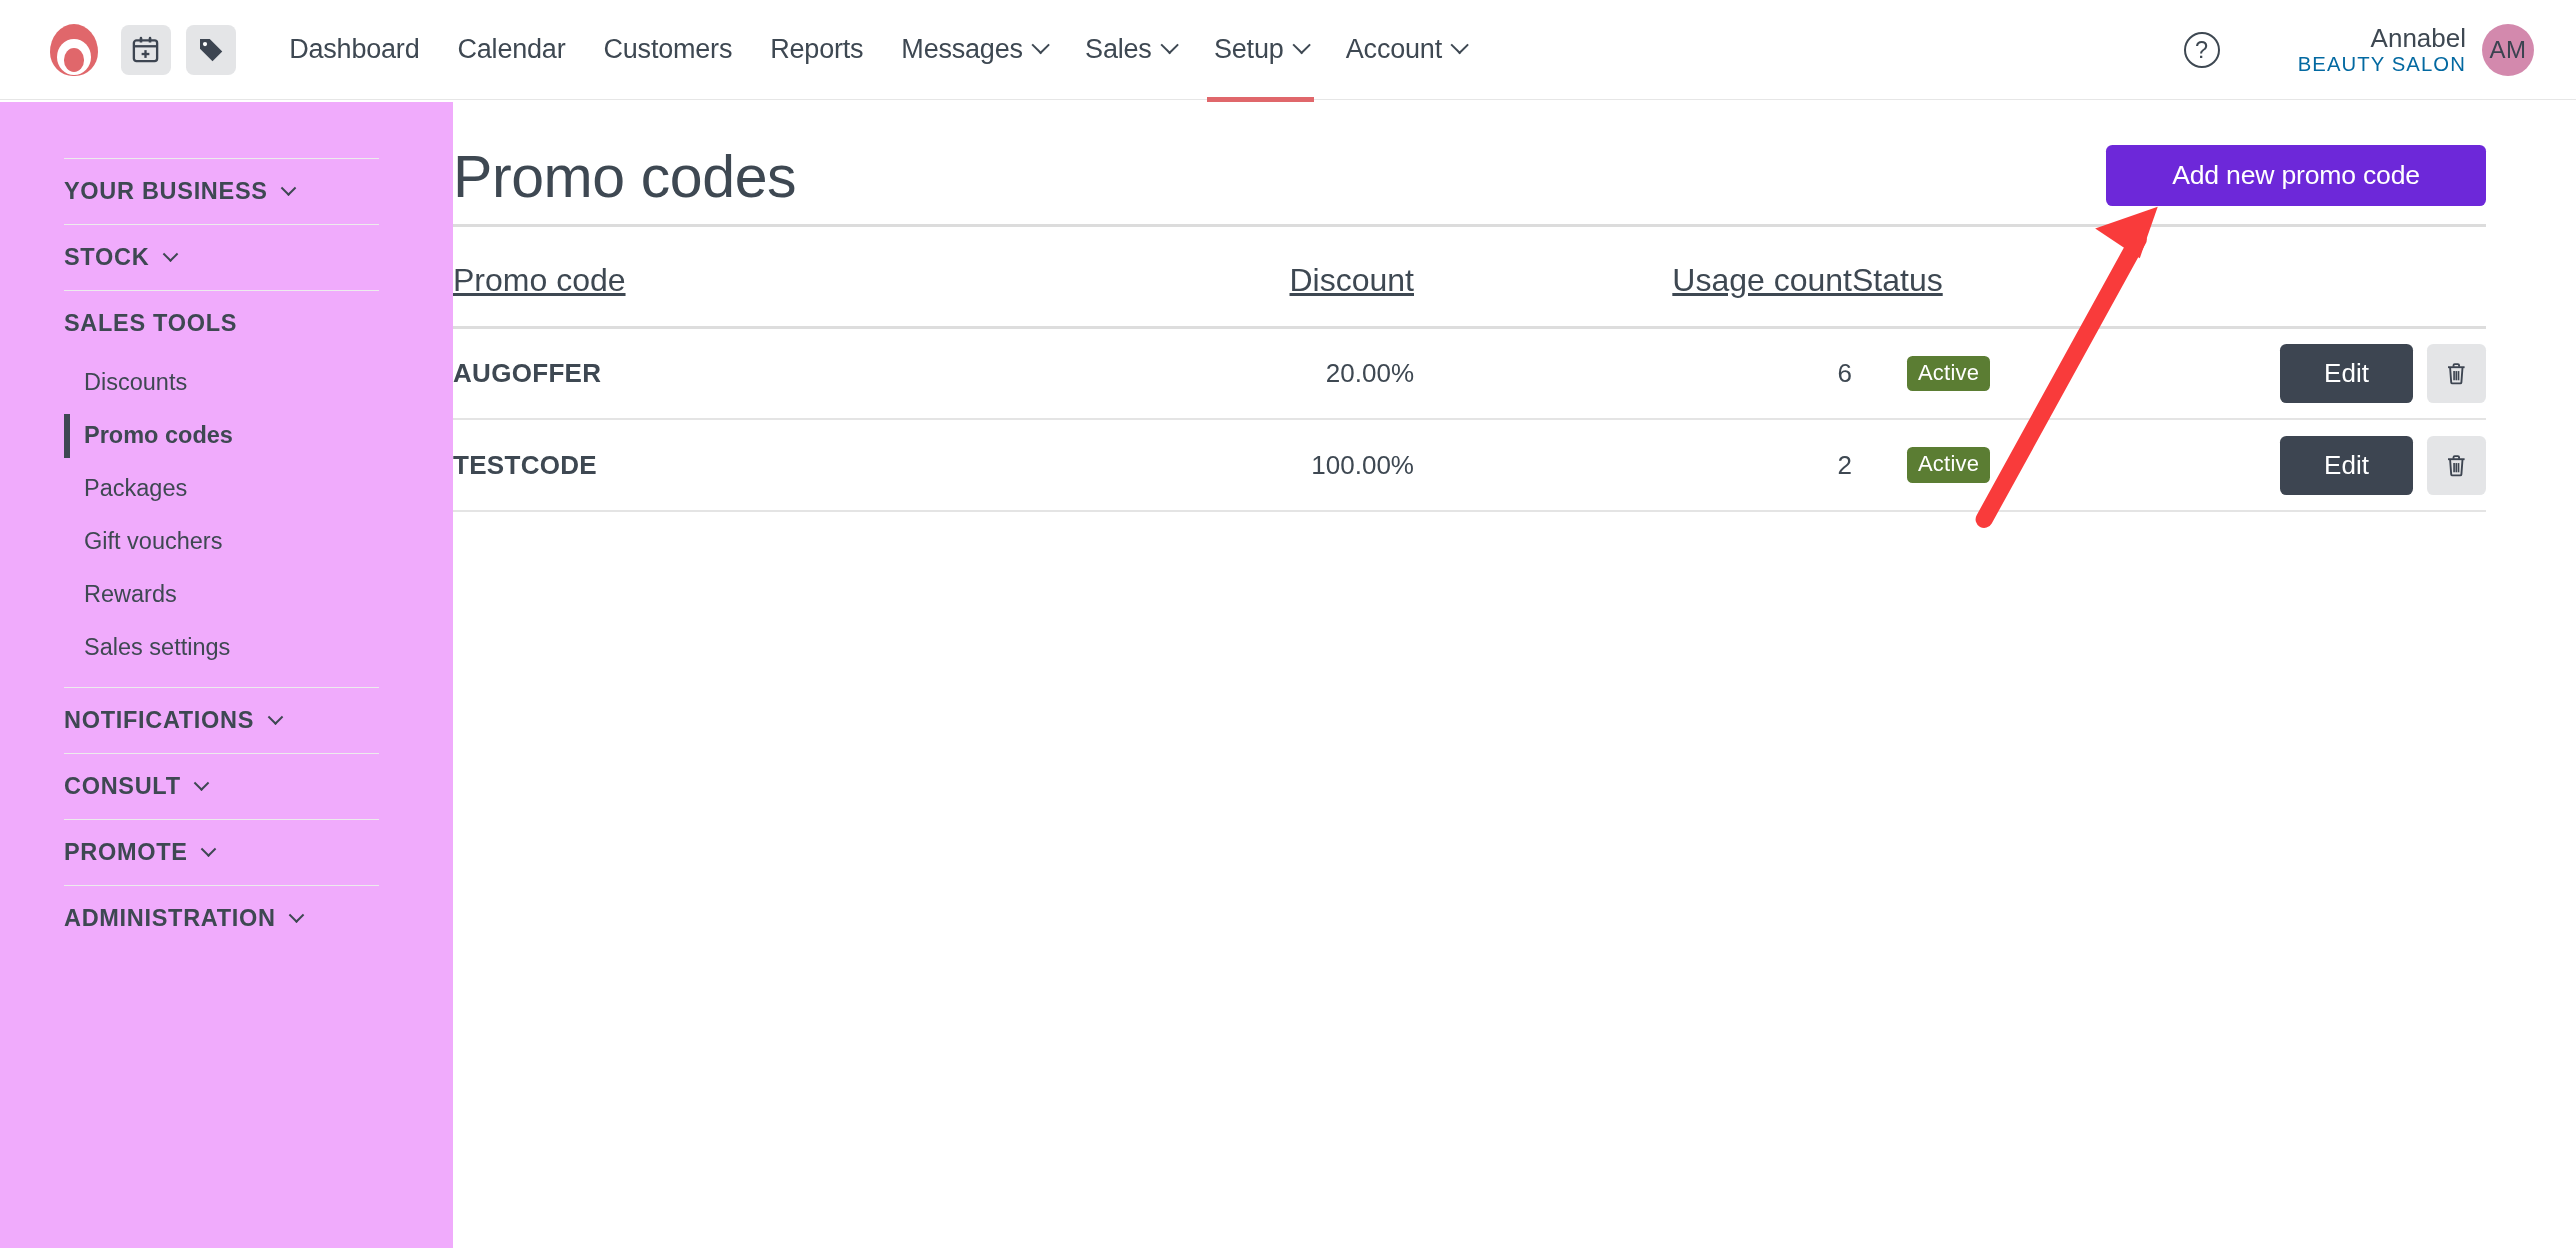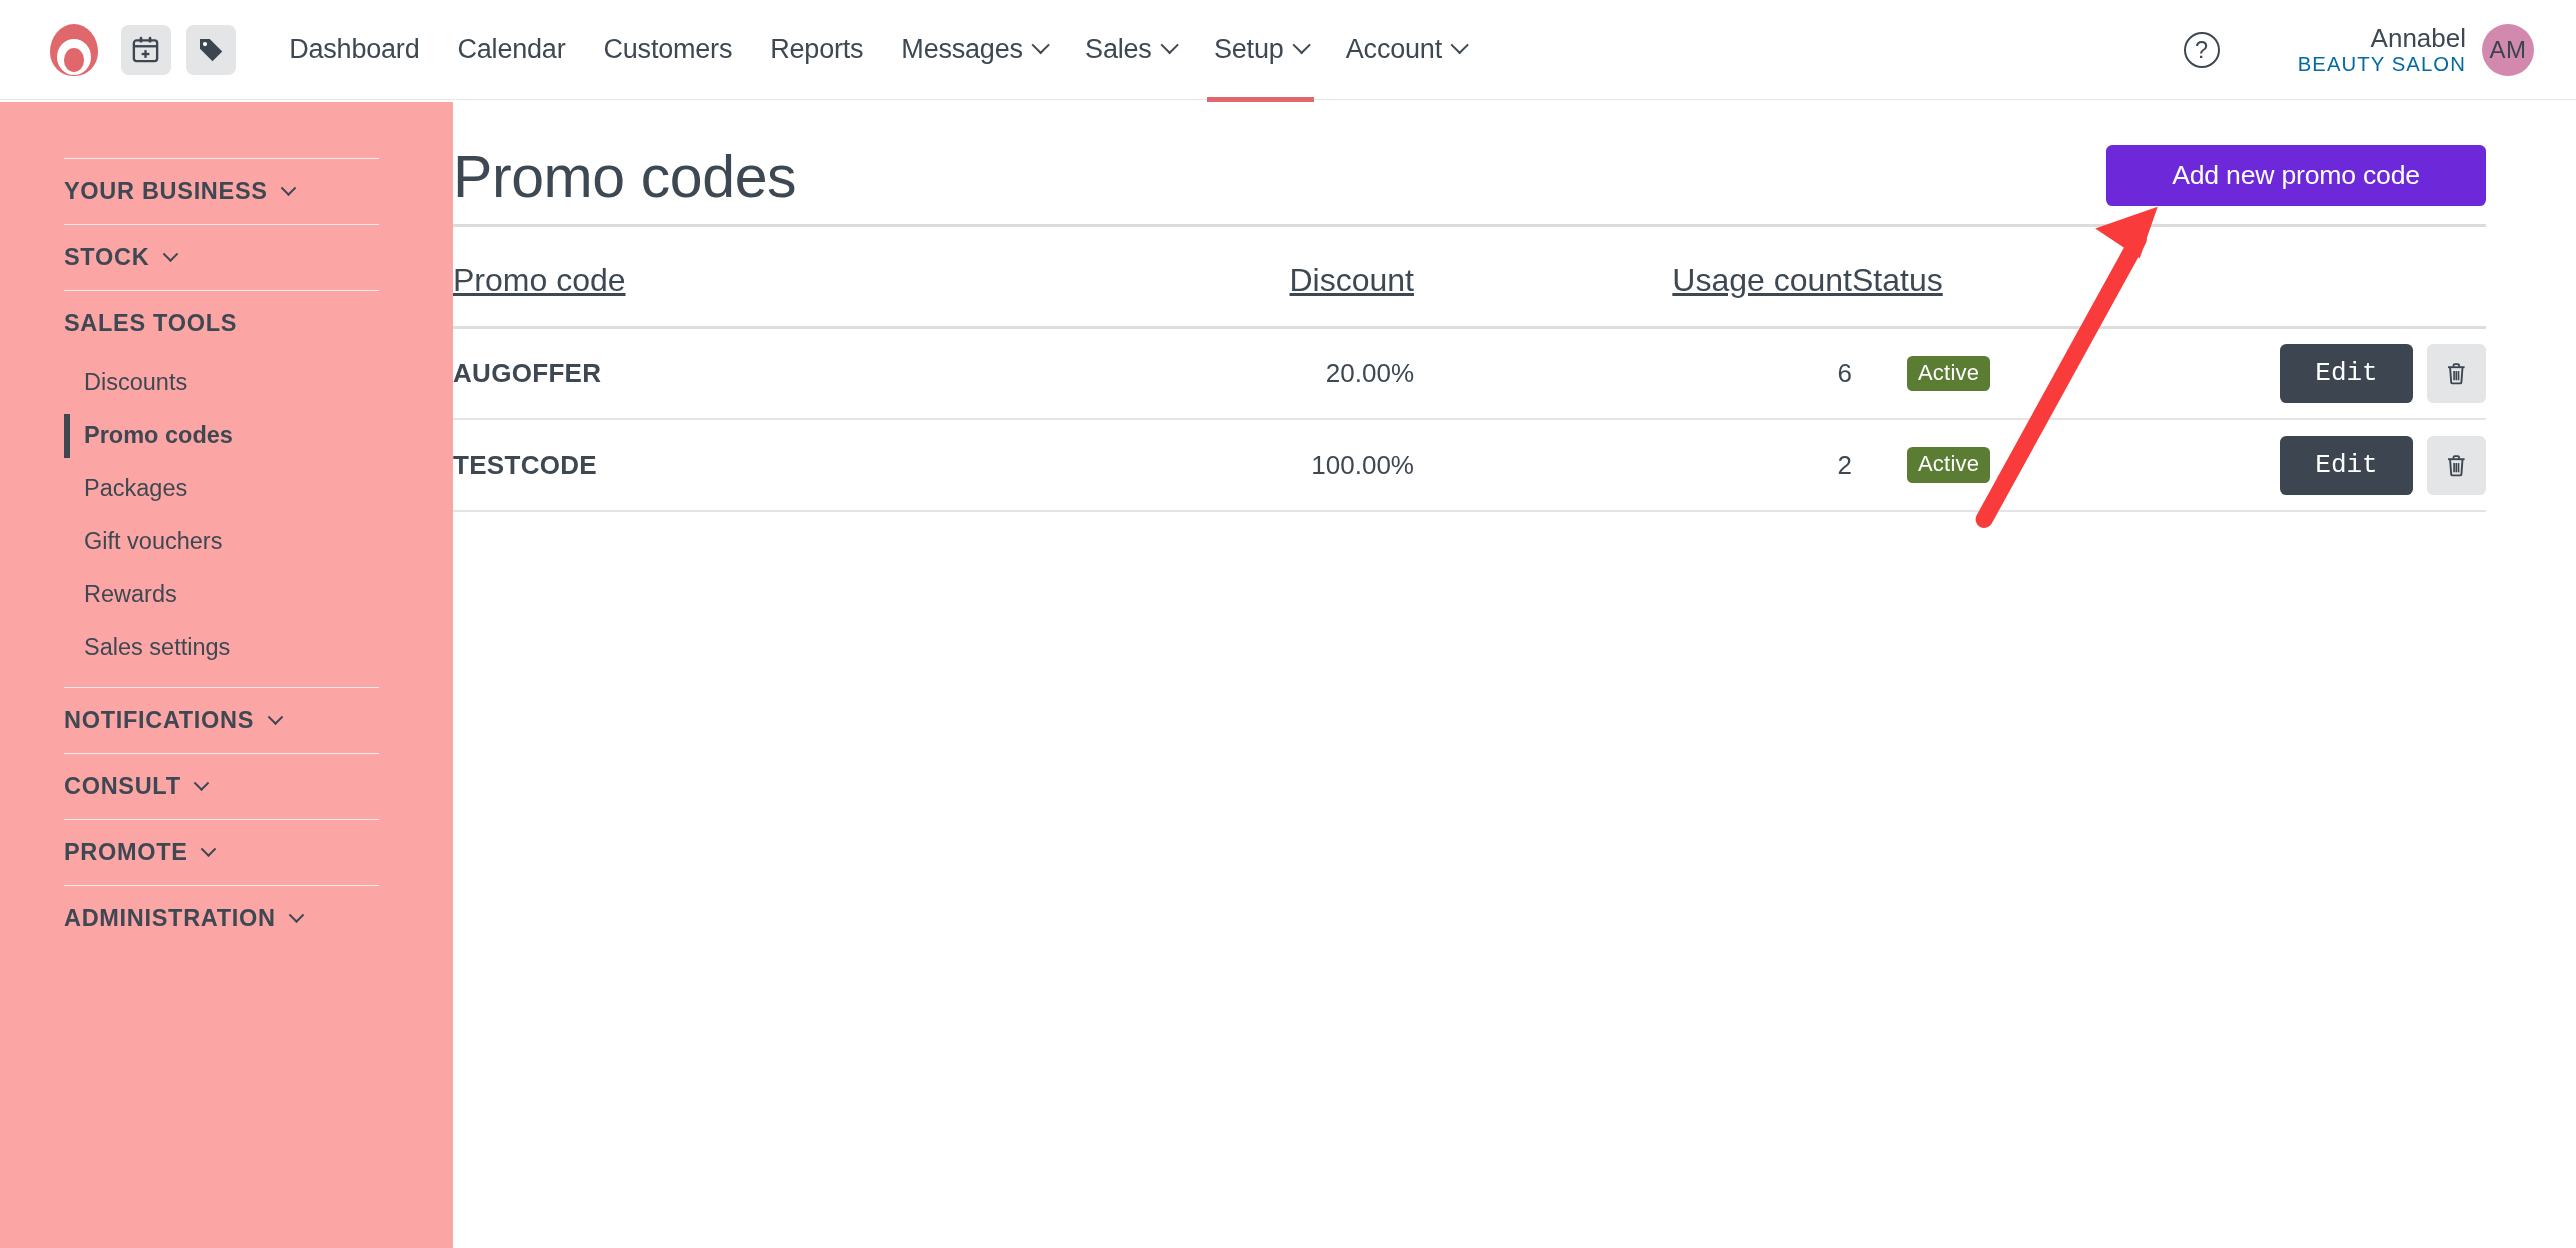--- a/index.html
+++ b/index.html
@@ -128,21 +128,21 @@
     display: flex; align-items: center; justify-content: center;
     letter-spacing: 0.4px;
   }
 
   
   .sidebar {
     position: absolute;
     left: 0; top: 102px;
     width: 453px;
     height: 1147px;
-    background: #fca5a5;
+    background: #f0abfc;
   }
   .side-inner { padding-top: 56px; }
   .side-group {
     height: 66px;
     margin: 0 74px 0 64px;
     border-top: 1.6px solid #ececec;
     display: flex;
     align-items: center;
     gap: 15.6px;
     font-size: 23.5px;
@@ -259,21 +259,21 @@
     letter-spacing: 0.2px;
   }
   .act-wrap { display: flex; justify-content: flex-end; align-items: center; gap: 14px; }
   .edit-btn {
     width: 133px; height: 59px;
     background: #3d4551;
     color: #ffffff;
     border: none;
     border-radius: 6.3px;
     font-size: 26px;
-    font-family: Liberation Mono, monospace;
+    font-family: Liberation Sans, sans-serif;
     cursor: pointer;
   }
   .del-btn {
     width: 59px; height: 59px;
     background: #e4e5e7;
     border: none;
     border-radius: 6.3px;
     display: flex; align-items: center; justify-content: center;
     cursor: pointer;
   }

